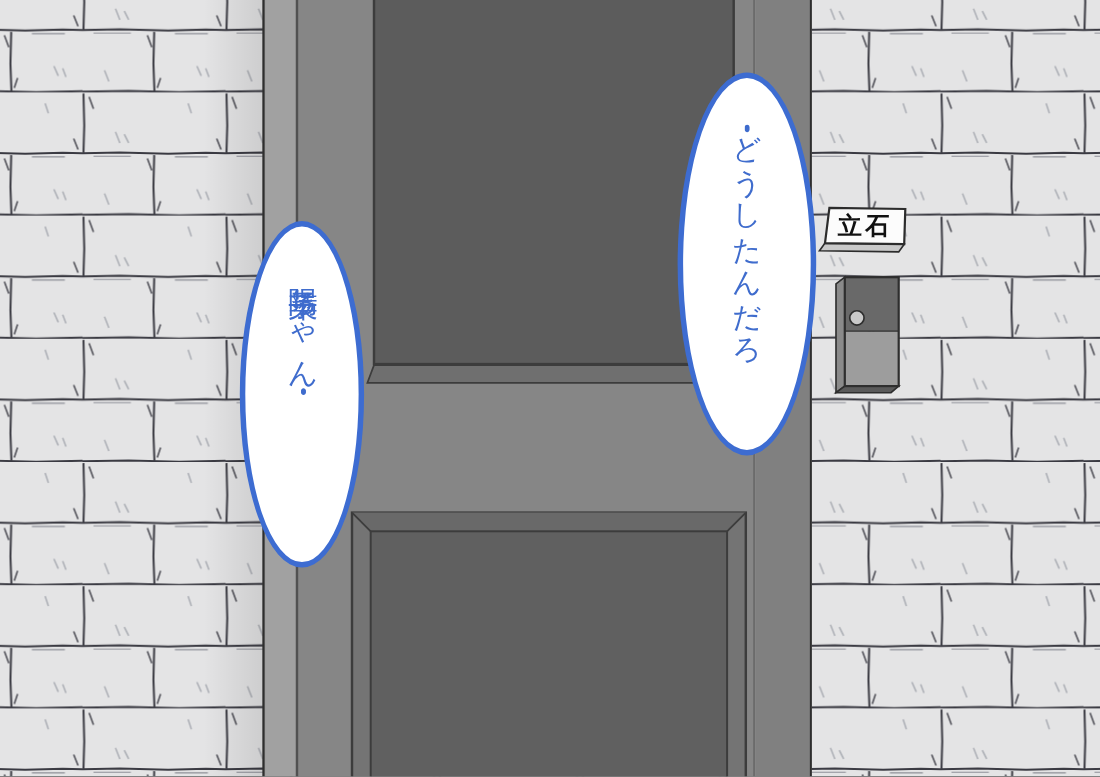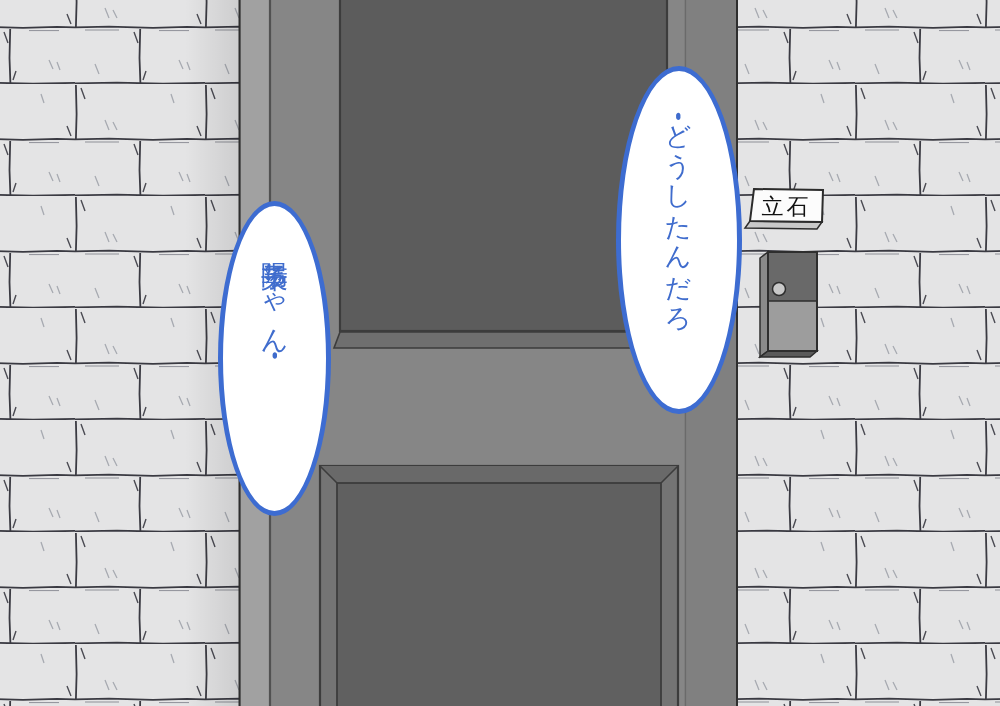--- a/index.html
+++ b/index.html
@@ -18,21 +18,21 @@
   .vtext{
     position:absolute;left:50%;transform:translateX(-50%);
     writing-mode:vertical-rl;text-orientation:upright;
     color:#3f6ccd;font-weight:500;white-space:nowrap;
     font-family:"DejaVu Sans","Liberation Sans",sans-serif;
   }
   .vtext-right{top:30px;font-size:26px;letter-spacing:1px;}
   .vtext-left{top:36px;font-size:27px;letter-spacing:1px;}
   .nameplate-label{
     position:absolute;left:750px;top:192px;width:73px;height:29px;
-    line-height:29px;text-align:center;font-size:22px;font-weight:normal;
+    line-height:29px;text-align:center;font-size:22px;font-weight:bold;
     color:#111111;letter-spacing:3px;
   }
 </style>
 </head>
 <body>
 
 <div class="stage">
 
   <svg width="1000" height="706" viewBox="0 0 1000 706">
     <defs>

